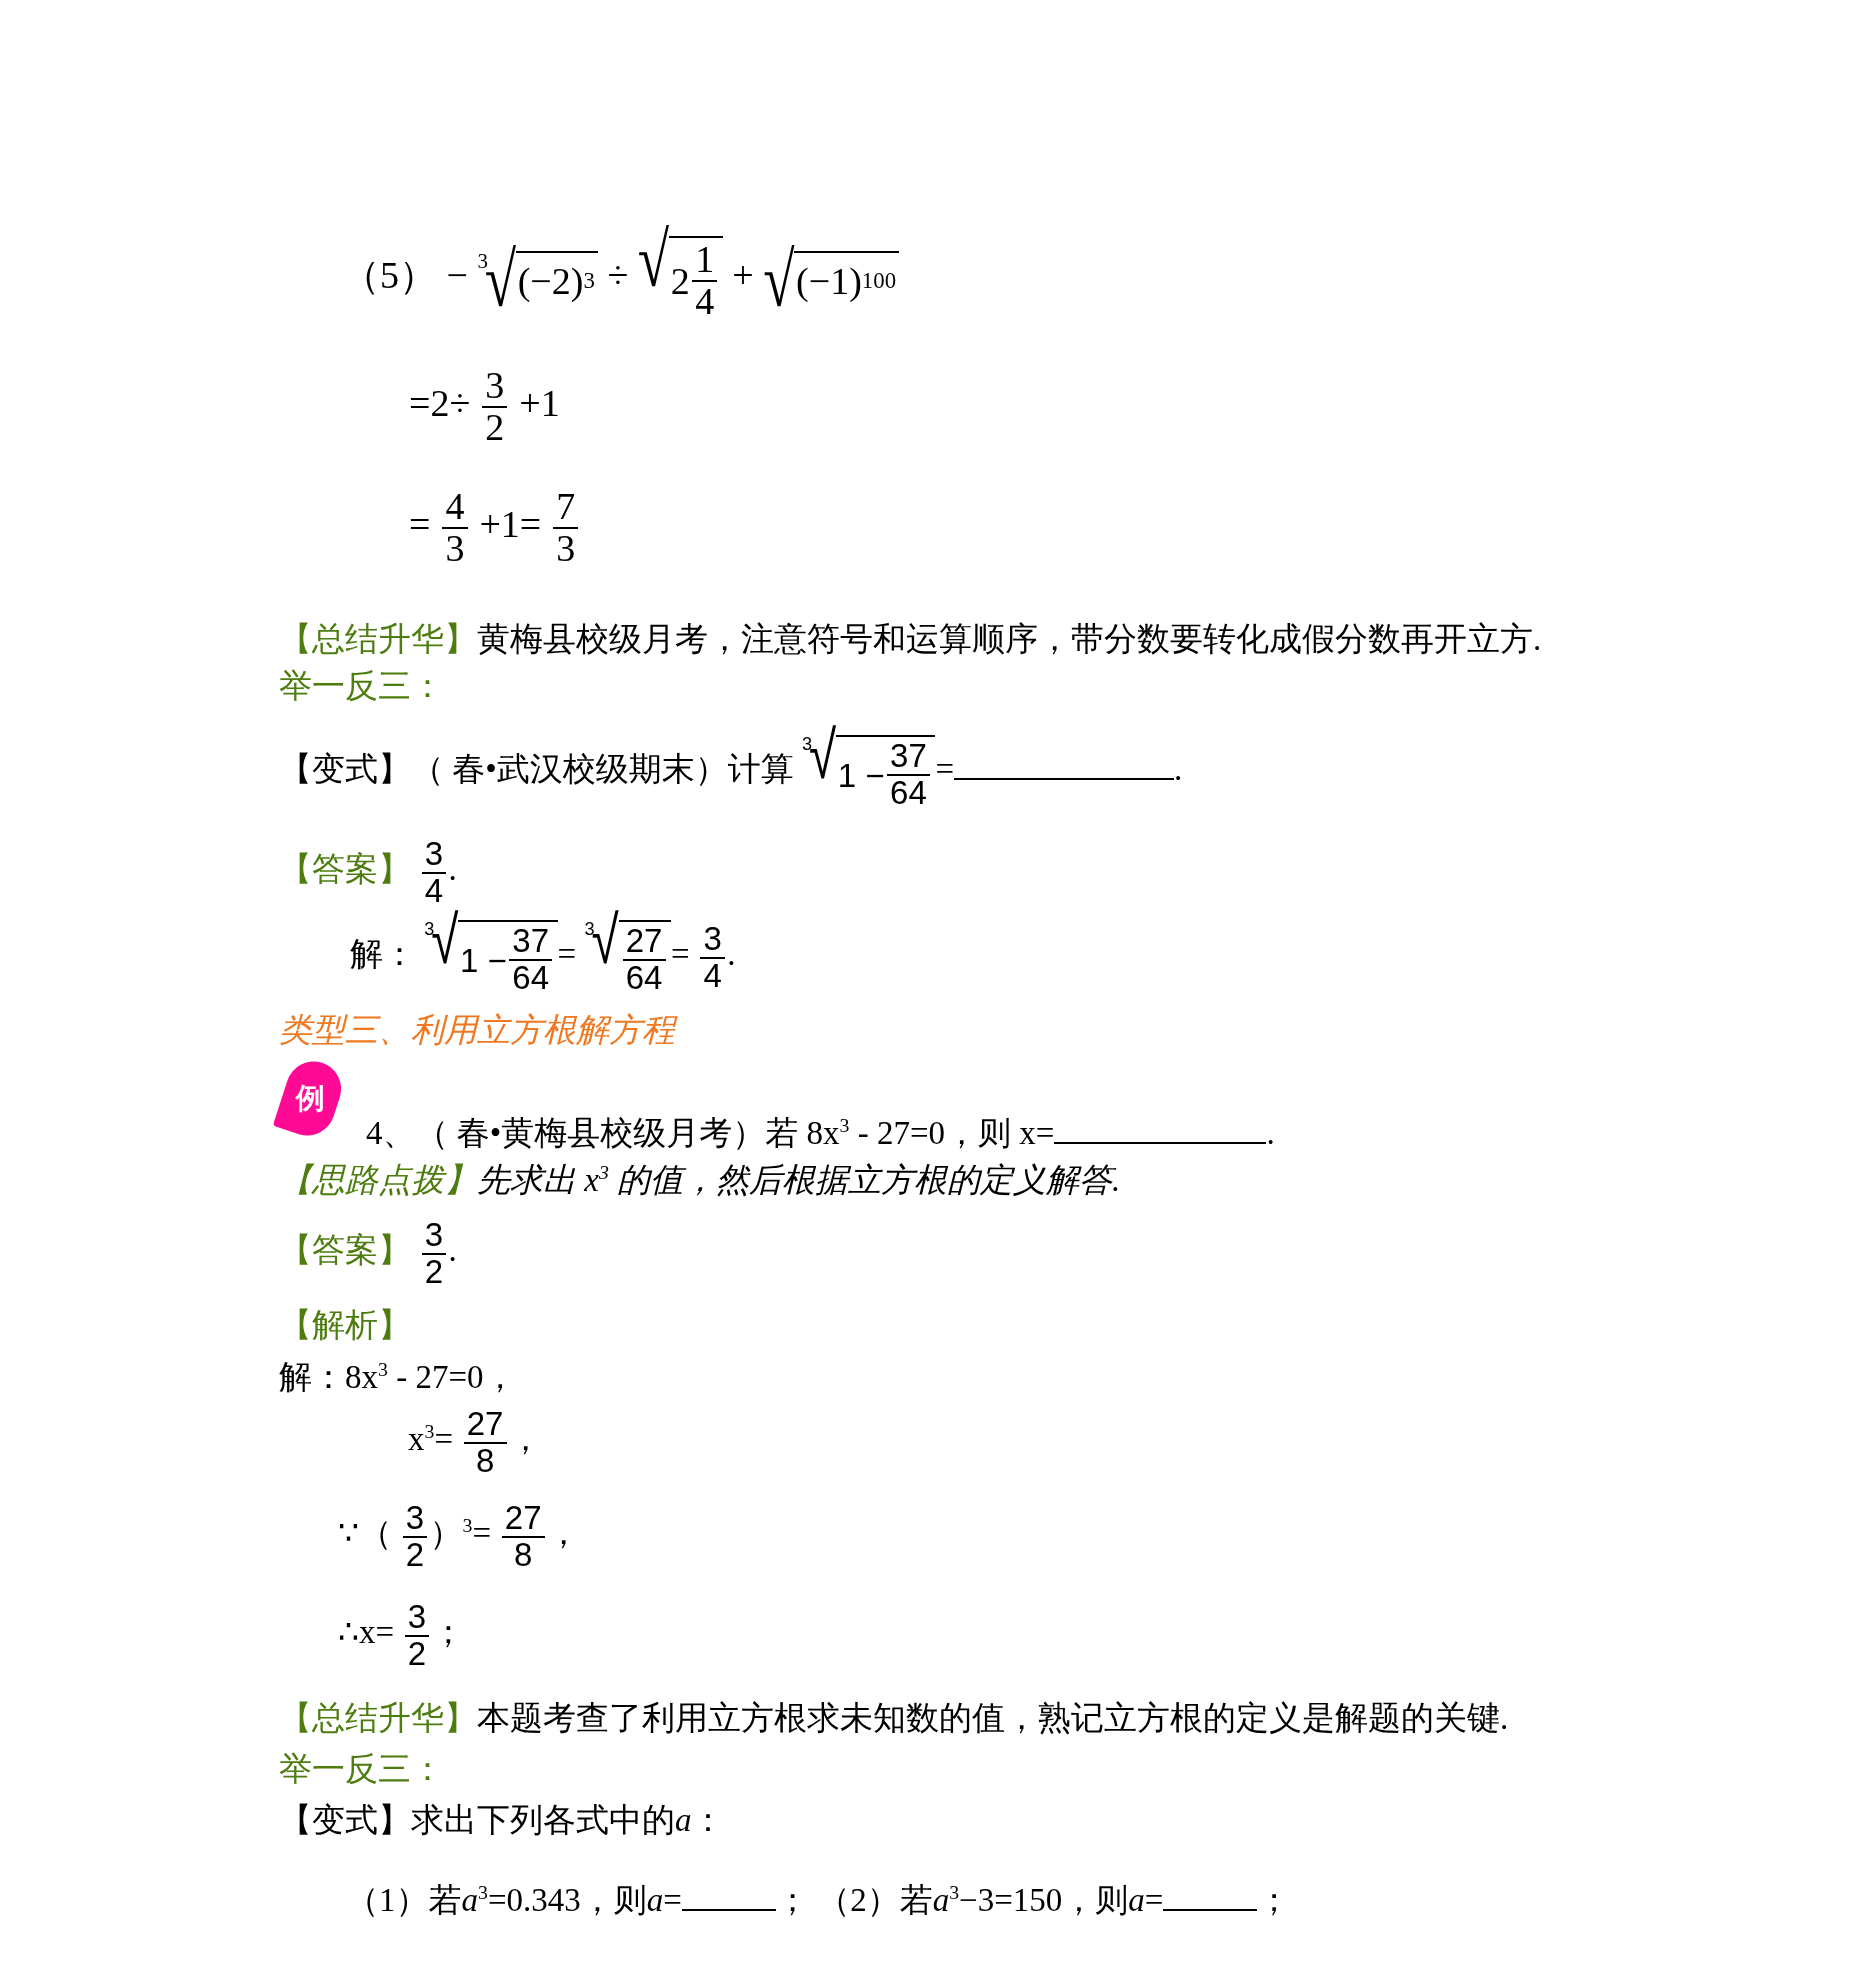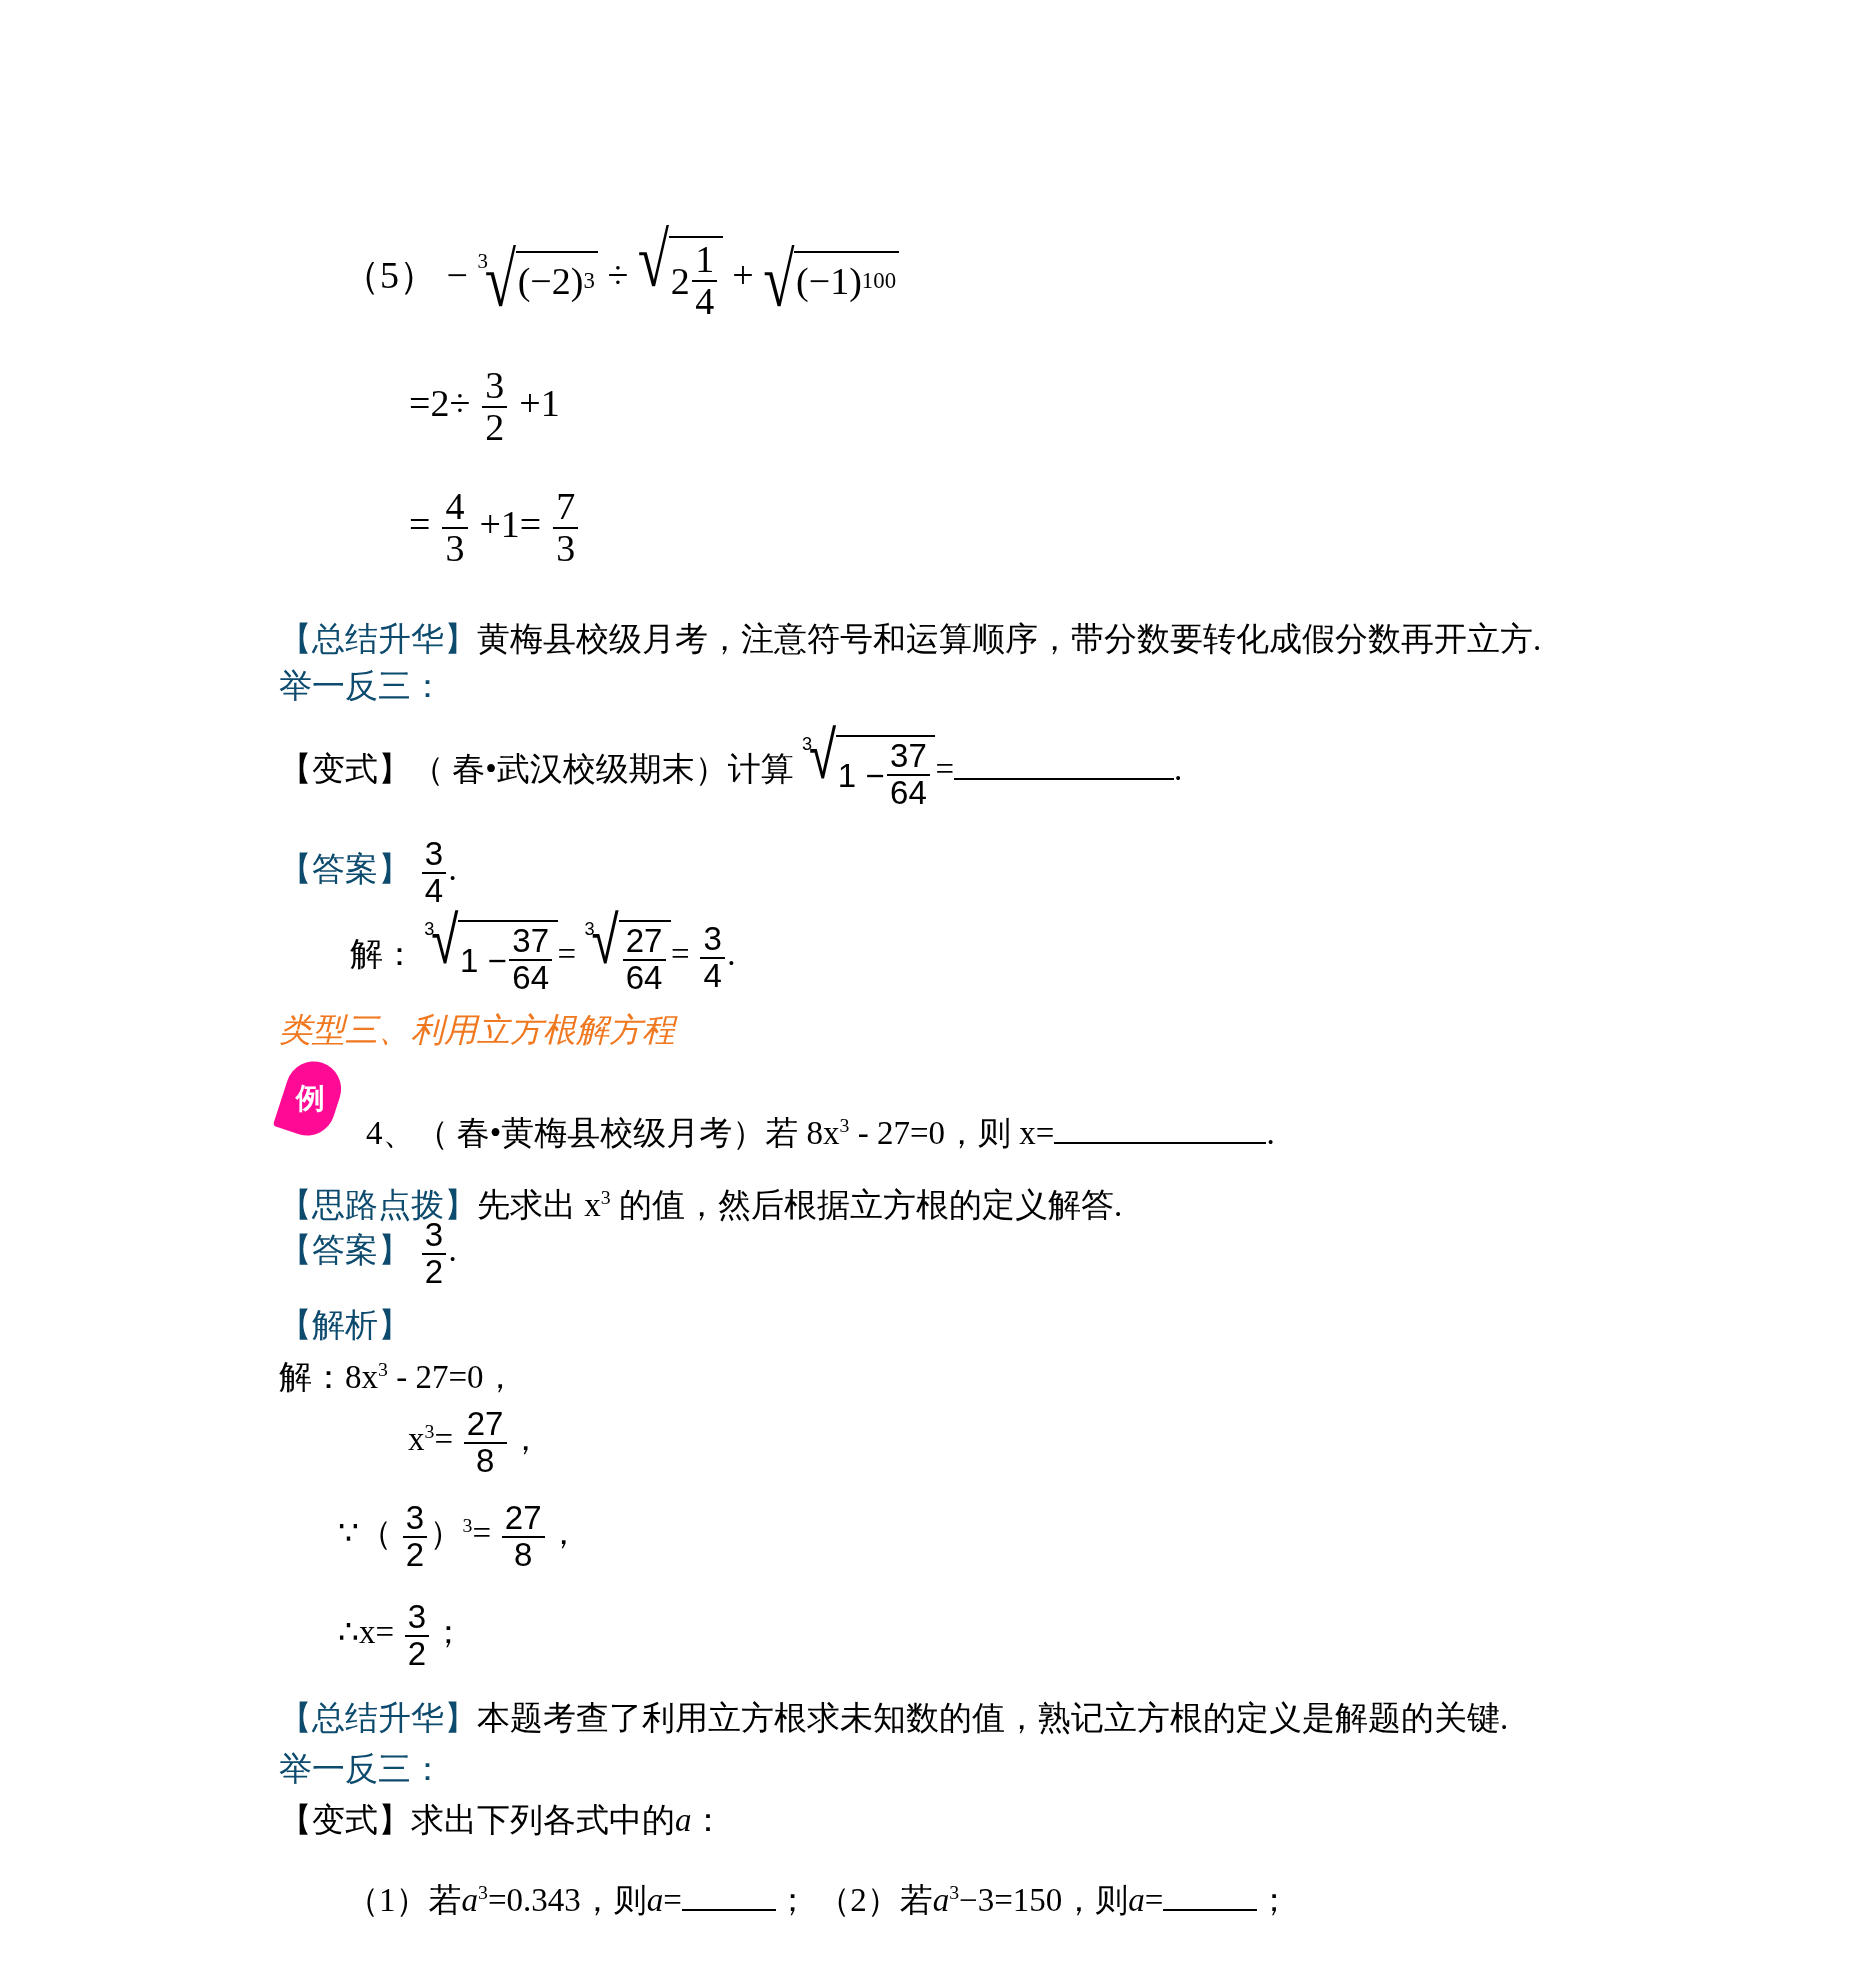--- a/index.html
+++ b/index.html
@@ -1,19 +1,19 @@
 <!DOCTYPE html>
 <html style="font-size:6.3px"><head>
 <meta charset="utf-8">
 <style>
   html, body { margin: 0; padding: 0; background: #ffffff; }
   body { width: 1872px; height: 2647px; position: relative; overflow: hidden;
          font-family: "Liberation Serif", "DejaVu Serif", serif; color: #000; }
   .line { position: absolute; left: 0; white-space: nowrap; font-size: 33px; line-height: 1; }
-  .magenta { color: #0c4a6e; text-align: center; }
+  .magenta { color: #4d7c0f; text-align: center; }
   .orange { color: #f07820; font-style: italic; }
   .serif { font-family: "Liberation Serif", serif; }
   .sans { font-family: "Liberation Sans", "DejaVu Sans", sans-serif; }
   .ital { font-style: italic; }
   .frac { display: inline-flex; flex-direction: column; align-items: center; vertical-align: middle; margin: 0 2.4px; }
   .frac .num { border-bottom: 2.4px solid #000; padding: 0 3.1px; line-height: 1.05; }
   .frac .den { padding: 0 3.1px; line-height: 1.05; }
   .sup { font-size: 0.6em; vertical-align: super; }
   .root { display: inline-flex; align-items: stretch; vertical-align: middle; position: relative; }
   .root .idx { font-size: 0.55em; align-self: flex-start; margin-right: -3.1px; }
@@ -142,21 +142,21 @@
 <div class="line serif orange" style="left:279px; top:1014px;">类型三、利用立方根解方程</div>
 
 <div class="badge" style="left:283px; top:1061px;">
     <span>例</span>
   </div>
 
 <div class="line serif" style="left:366px; top:1116px;font-family:Liberation Serif, serif;">
   <span>4、（ 春•黄梅县校级月考）若 8x</span><span class="sup">3</span><span> - 27=0，则 x=</span><span class="blank" style="width:212px;"></span><span>.</span>
 </div>
 
-<div class="line serif" style="left:279px; top:1188px;">
+<div class="line serif" style="left:279px; top:1163px;font-style:italic;">
   <span class="magenta">【思路点拨】</span><span>先求出 x</span><span class="sup">3</span><span> 的值，然后根据立方根的定义解答.</span>
 </div>
 
 <div class="line serif" style="left:279px; top:1218px;">
   <span class="magenta">【答案】</span>
   <span class="frac sans">
       <span class="num">3</span>
       <span class="den">2</span>
     </span><span>.</span>
 </div>

